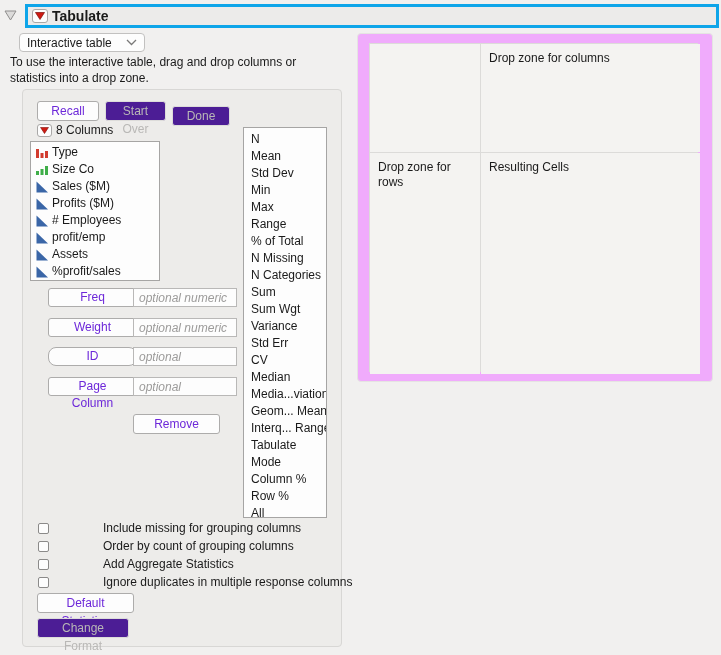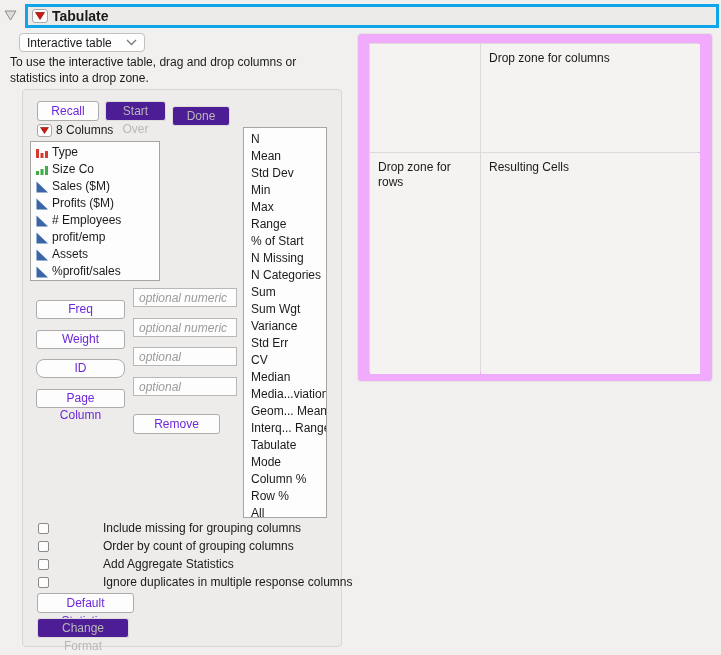--- a/index.html
+++ b/index.html
@@ -29,21 +29,21 @@
   
   .listbox { position:absolute; background:#fdfdfd; border:1px solid #a6a5a4; overflow:hidden; }
   .list-row { height:17px; line-height:17px; padding-left:4px; display:flex; align-items:center; white-space:nowrap; cursor:default; }
   .list-row .ic { width:14px; height:14px; margin-right:3px; flex:0 0 auto; }
   .stat-row { height:17px; line-height:17px; padding-left:7px; white-space:nowrap; cursor:default; }
 
   .cols-header { position:absolute; left:33px; top:123px; display:flex; align-items:center; }
   .cols-header span { margin-left:4px; }
 
   
-  .cast-btn { left:36px; width:89px; height:19px; line-height:17px;margin-top:12px; }
+  .cast-btn { left:48px; width:89px; height:19px; line-height:17px; }
   .cast-input { position:absolute; left:133px; width:104px; height:19px; background:#fdfdfd; border:1px solid #b9b8b7; font-family:"Liberation Sans",sans-serif; font-size:12px; padding:0 5px; color:#1a1a1a; }
   .cast-input::placeholder { font-style:italic; color:#9c9b9a; }
 
   
   .chk-row { position:absolute; left:38px; height:14px; display:flex; align-items:center; cursor:pointer;gap:48px; }
   .chk-box { width:11px; height:11px; background:#fdfdfd; border:1px solid #8b8a89; border-radius:2px; margin-right:6px; flex:0 0 auto; }
 
   
   .dz-table { position:absolute; left:11px; top:9px; width:329px; height:329px; display:grid; grid-template-columns:110px 219px; grid-template-rows:108px 221px; background:#dcdbd9; gap:1px; border:1px solid #dcdbd9; }
   .dz-cell { background:#f4f3f1; padding:7px 8px; line-height:15px; }
@@ -145,21 +145,21 @@
       </div>
     </div>
 
   <div class="listbox" style="left:243px; top:127px; width:84px; height:391px; padding-top:3px;">
       <div class="stat-row">N</div>
       <div class="stat-row">Mean</div>
       <div class="stat-row">Std Dev</div>
       <div class="stat-row">Min</div>
       <div class="stat-row">Max</div>
       <div class="stat-row">Range</div>
-      <div class="stat-row">% of Start</div>
+      <div class="stat-row">% of Total</div>
       <div class="stat-row">N Missing</div>
       <div class="stat-row">N Categories</div>
       <div class="stat-row">Sum</div>
       <div class="stat-row">Sum Wgt</div>
       <div class="stat-row">Variance</div>
       <div class="stat-row">Std Err</div>
       <div class="stat-row">CV</div>
       <div class="stat-row">Median</div>
       <div class="stat-row">Media...viation</div>
       <div class="stat-row">Geom... Mean</div>

